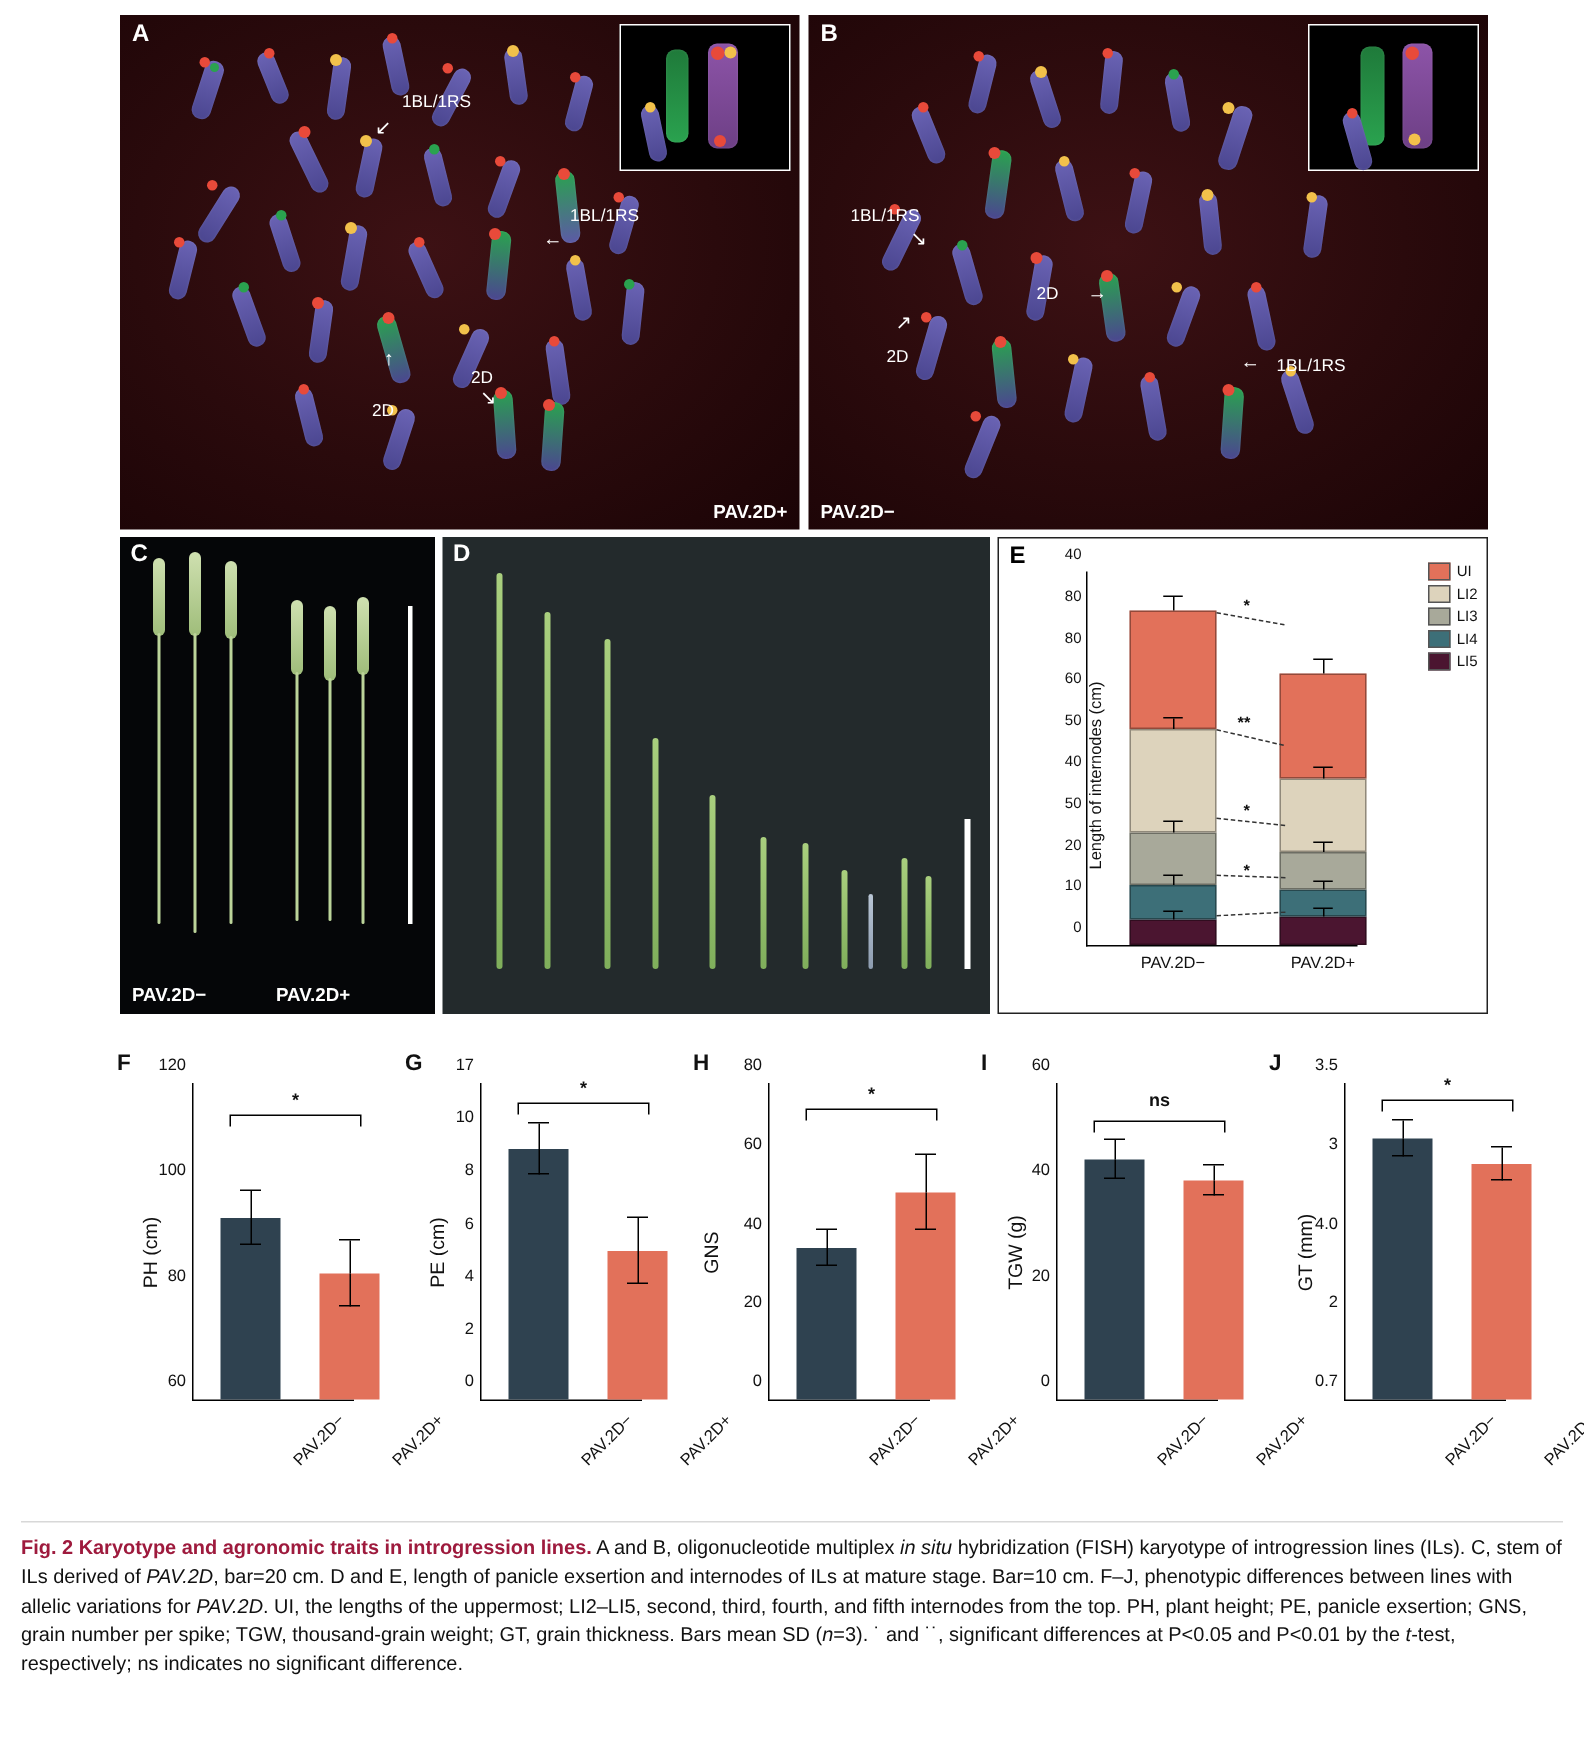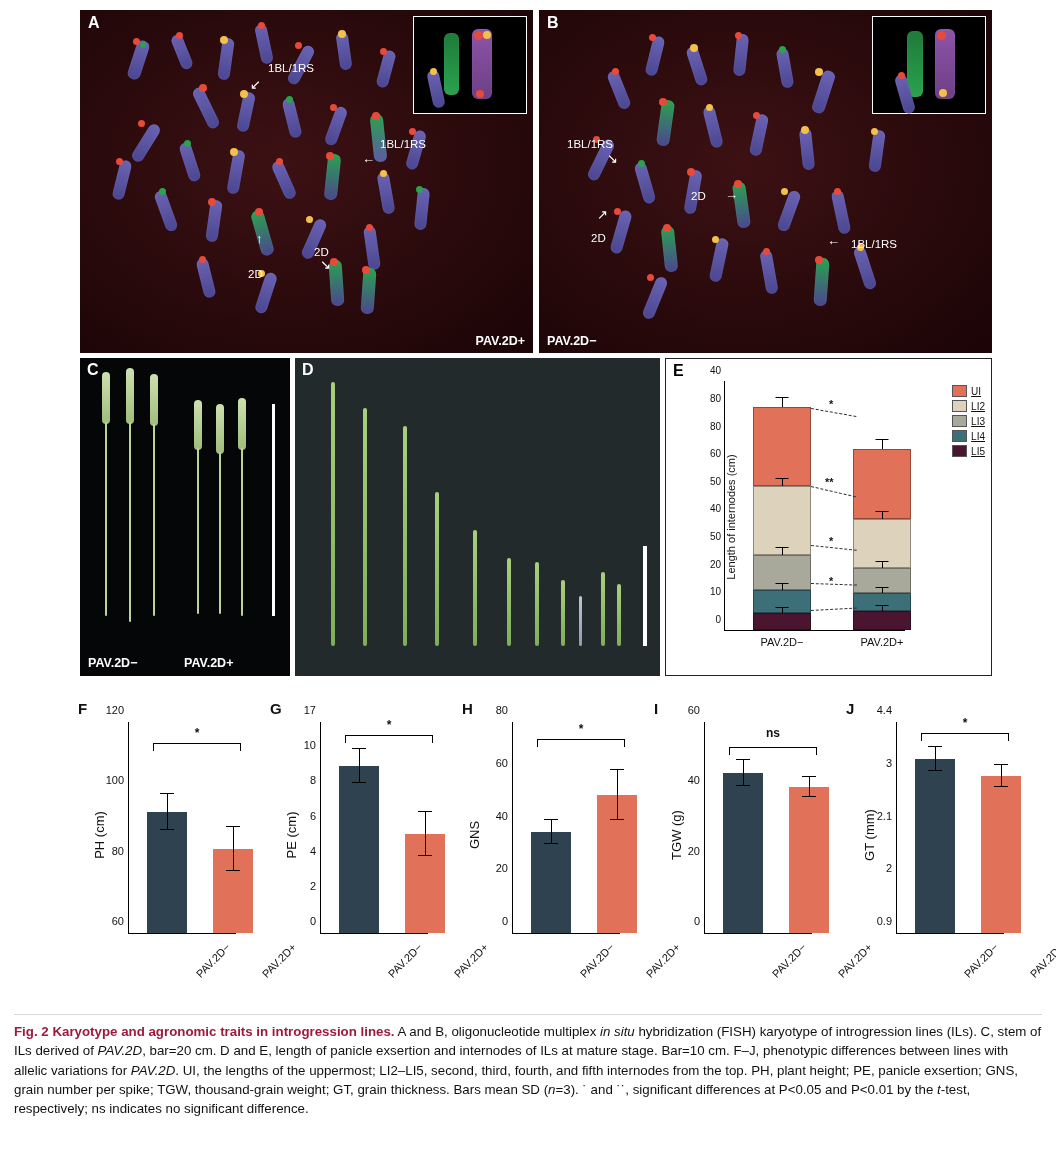--- a/index.html
+++ b/index.html
@@ -63,21 +63,21 @@
   .e-ylab{
     position:absolute;left:2px;top:50%;transform:translateY(-50%) rotate(-90deg);
     transform-origin:center;font-size:11px;white-space:nowrap;
   }
   .e-ytick{position:absolute;right:100%;transform:translateY(-50%);font-size:10px;padding-right:4px;}
   .bar-wrap{position:absolute;bottom:0;width:58px;}
   .seg{position:absolute;width:100%;border:1px solid rgba(0,0,0,.35);box-sizing:border-box;}
   .errbar{position:absolute;width:1px;background:#000;left:50%;}
   .errcap{position:absolute;height:1px;width:13px;background:#000;left:50%;transform:translateX(-50%);}
   .e-xtick{position:absolute;top:100%;margin-top:6px;font-size:11px;transform:translateX(-50%);white-space:nowrap;}
-  .legend{position:absolute;right:6px;top:26px;font-size:10px;text-decoration:underline;}
+  .legend{position:absolute;right:6px;top:16px;font-size:10px;}
   .legend div{display:flex;align-items:center;gap:4px;margin-bottom:3px;}
   .legend span.sw{width:13px;height:10px;display:inline-block;border:1px solid #555;}
   .sigmark{position:absolute;font-size:11px;font-weight:700;}
   .dashline{position:absolute;border-top:1px dashed #333;transform-origin:left center;}
   
   .row3{position:absolute;left:70px;top:700px;width:960px;height:300px;display:flex;}
   .minichart{position:relative;flex:1;}
   .mc-label{position:absolute;left:8px;top:0px;font-size:15px;font-weight:600;}
   .mc-plot{position:absolute;left:58px;right:26px;top:22px;bottom:66px;border-left:1px solid #000;border-bottom:1px solid #000;}
   .mc-ylab{position:absolute;left:6px;top:45%;transform:translateY(-50%) rotate(-90deg);font-size:13px;white-space:nowrap;}
@@ -518,25 +518,25 @@
             <i style="right:0;"></i>
         </div>
         <div class="sigtxt" style="left:68px;top:2%;">ns</div>
       </div>
     </div>
 
     <div class="minichart">
       <div class="mc-label">J</div>
       <div class="mc-ylab">GT (mm)</div>
       <div class="mc-plot">
-        <div class="mc-ytick" style="bottom:0%;">0.9</div>
+        <div class="mc-ytick" style="bottom:0%;">0.7</div>
         <div class="mc-ytick" style="bottom:25%;">2</div>
-        <div class="mc-ytick" style="bottom:50%;">2.1</div>
+        <div class="mc-ytick" style="bottom:50%;">4.0</div>
         <div class="mc-ytick" style="bottom:75%;">3</div>
-        <div class="mc-ytick" style="bottom:100%;">4.4</div>
+        <div class="mc-ytick" style="bottom:100%;">3.5</div>
         <div class="mc-bar" style="left:18px;height:82.5%;background:#2f4250;">
           <div class="mc-err" style="bottom:100%;height:12px;"></div>
             <div class="mc-errcap" style="bottom:calc(100% + 12px);"></div>
           <div class="mc-err" style="bottom:calc(100% - 12px);height:12px;"></div>
             <div class="mc-errcap" style="bottom:calc(100% - 12px);"></div>
           <div class="mc-xtick" style="left:34px;">PAV.2D−</div>
         </div>
         <div class="mc-bar" style="left:84px;height:74.5%;background:#e2715a;">
           <div class="mc-err" style="bottom:100%;height:11px;"></div>
             <div class="mc-errcap" style="bottom:calc(100% + 11px);"></div>

